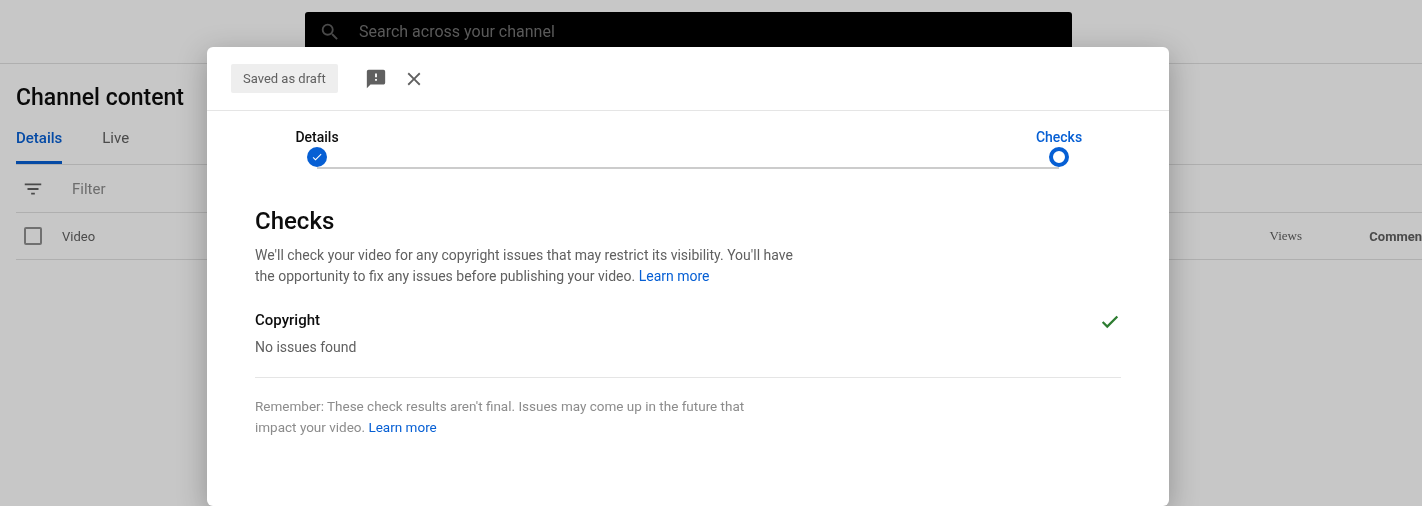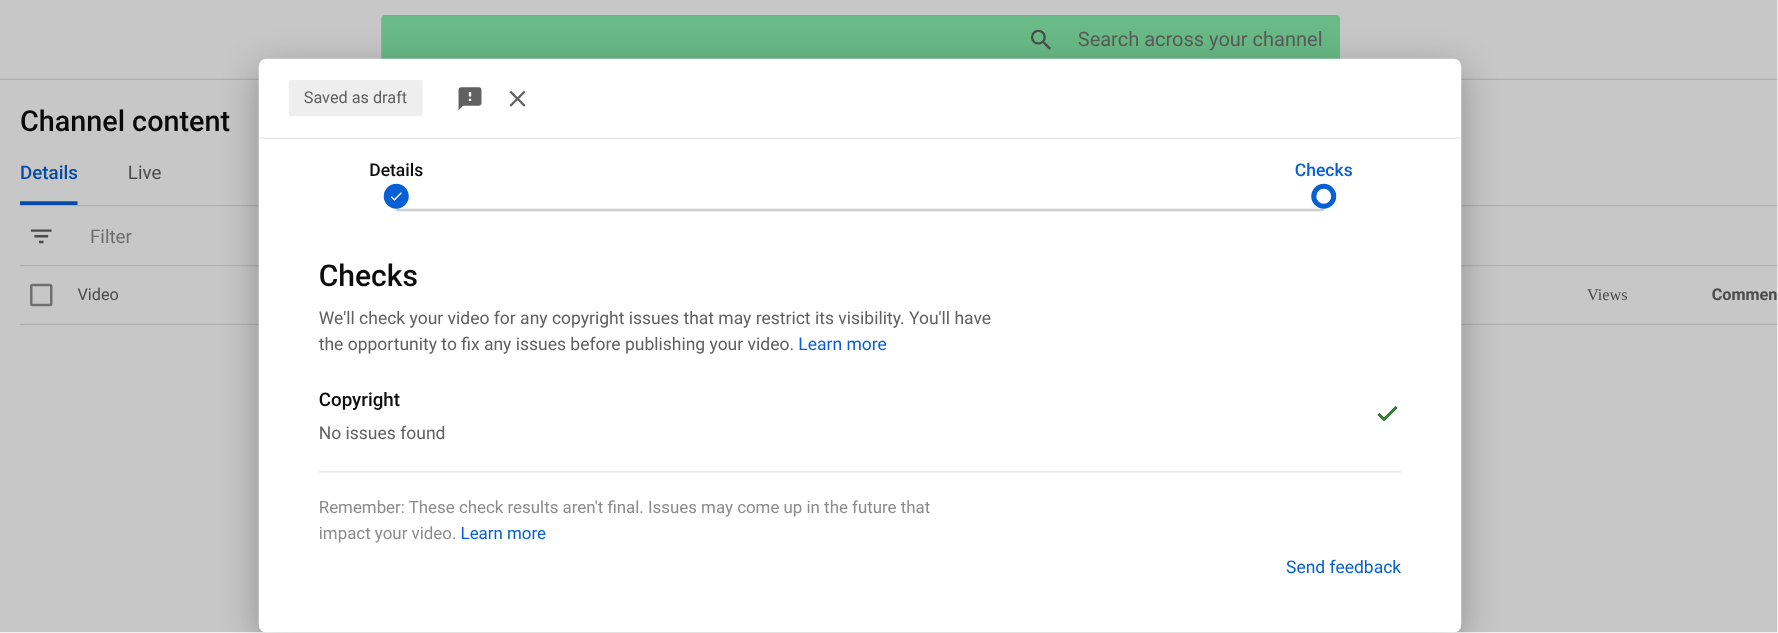--- a/index.html
+++ b/index.html
@@ -21,27 +21,26 @@
     height: 64px;
     display: flex;
     align-items: center;
     padding-left: 305px;
     border-bottom: 1px solid #e0e0e0;
     background:#fff;
   }
   .searchbox {
     width: 767px;
     height: 40px;
-    background: #86efac;
+    background: #000000;
     border-radius: 3px;
     display: flex;
     align-items: center;
     padding: 0 14px;
     color: #606060;
-    justify-content: flex-end;
   }
   .searchbox svg { fill: #606060; margin-right: 18px; }
   .searchbox span { font-size: 16px; color: #757575; }
   .page {
     padding: 20px 0 0 16px;
     background:#fff;
   }
   .page-title {
     font-size: 23px;
     font-weight: 500;
@@ -205,21 +204,21 @@
   .section-desc {
     font-size: 14px;
     color: #606060;
     line-height: 1.5;
     max-width: 560px;
     margin-bottom: 24px;
   }
   .link { color: #065fd4; cursor: pointer; }
   .check-block {
     display: flex;
-    align-items: center;
+    align-items: flex-start;
     padding-bottom: 22px;
     border-bottom: 1px solid #e5e5e5;
     margin-bottom: 18px;
   }
   .check-left { flex:1; }
   .check-title {
     font-size: 15px;
     font-weight: 500;
     color: #0d0d0d;
     margin-bottom: 10px;
@@ -328,18 +327,15 @@
           <svg viewBox="0 0 24 24">
               <polyline points="4,12 9,17 20,6"></polyline>
             </svg>
         </div>
       </div>
 
       <div class="note">
         <span>Remember: These check results aren't final. Issues may come up in the future that impact your video. </span><span class="link">Learn more</span>
       </div>
 
-      <div class="feedback-row">
-        <div class="feedback-link">Send feedback</div>
-      </div>
     </div>
   </div>
 </div>
 
 </body></html>

